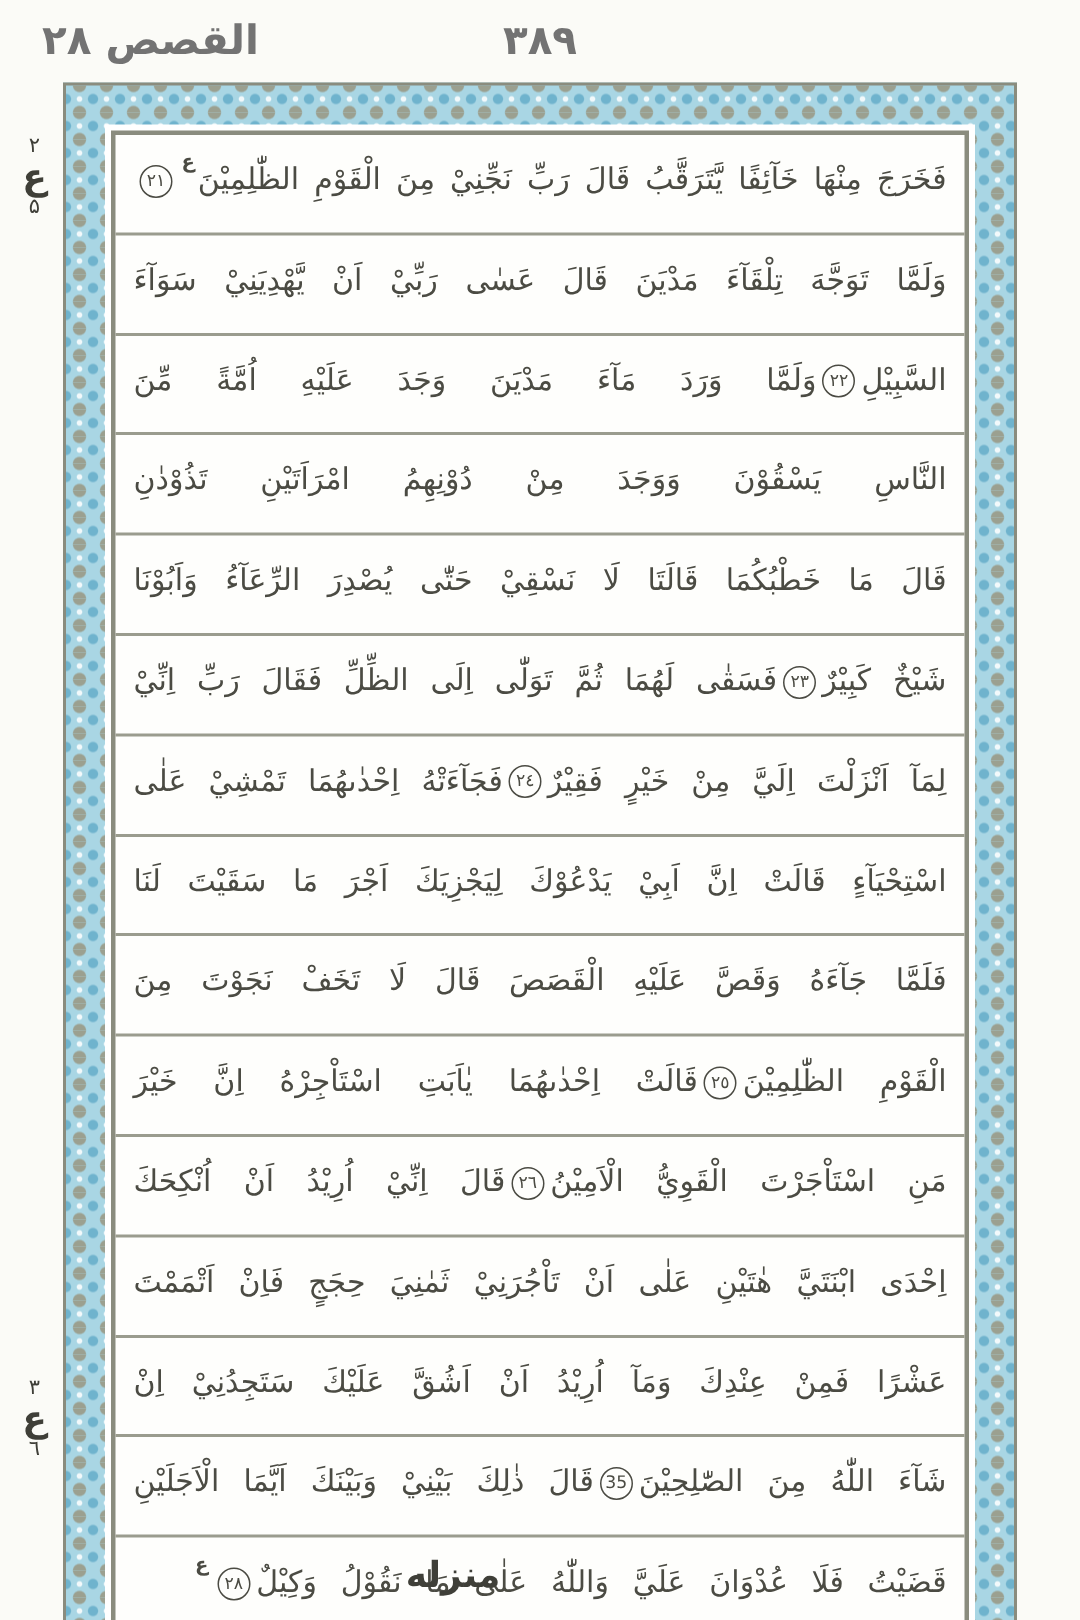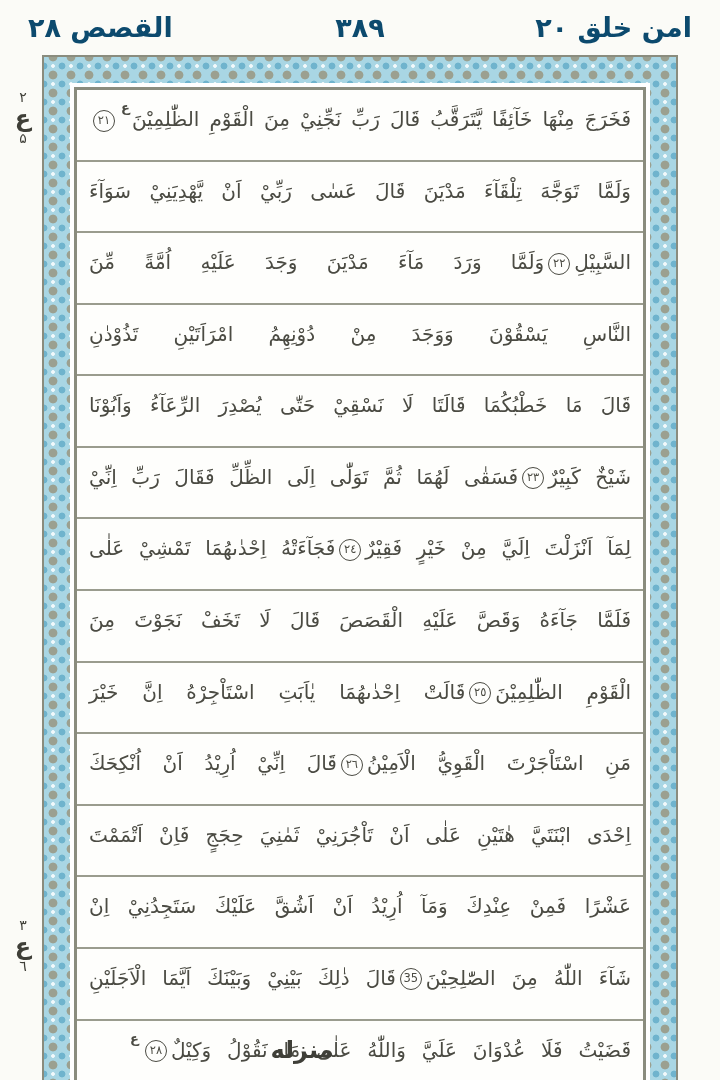--- a/index.html
+++ b/index.html
@@ -4,21 +4,21 @@
 <style>
   html,body{margin:0;padding:0;}
   body{
     width:720px;height:1080px;position:relative;overflow:hidden;
     background:#fbfbf7;
     font-family:"DejaVu Sans",sans-serif;
     color:#44443c;
   }
   
   .header{position:absolute;top:10px;left:0;width:720px;height:42px;}
-  .hdr{position:absolute;font-size:27px;font-weight:600;white-space:nowrap;color:#0c4a6e;}
+  .hdr{position:absolute;font-size:27px;font-weight:600;white-space:nowrap;color:#737373;}
   .hdr-right{right:28px;top:2px;}
   .hdr-center{left:50%;transform:translateX(-50%);top:2px;}
   .hdr-left{left:28px;top:2px;}
   
   .mmark{position:absolute;left:10px;width:26px;display:flex;flex-direction:column;align-items:center;color:#3f3f38;}
   .mmark .num{font-size:14px;line-height:15px;}
   .mmark .ain{font-size:24px;line-height:26px;font-weight:600;}
   .mmark-top{top:90px;}
   .mmark-bottom{top:918px;}
   
@@ -66,21 +66,20 @@
     position:absolute;top:1036px;left:0;width:604px;
     text-align:center;font-size:24px;font-weight:600;color:#3f3f38;
   }
 </style>
 </head>
 <body>
 
 <div class="page">
 
   <div class="header">
-    <div class="hdr hdr-right">امن خلق ٢٠</div>
     <div class="hdr hdr-center">٣٨٩</div>
     <div class="hdr hdr-left">القصص ٢٨</div>
   </div>
 
   <div class="mmark mmark-top">
     <span class="num">٢</span>
     <span class="ain">ع</span>
     <span class="num">۵</span>
   </div>
 
@@ -93,20 +92,21 @@
   <div class="frame">
     <div class="gap">
       <div class="inner" id="textArea">
           <div class="line"><span class="seg">فَخَرَجَ مِنْهَا خَآئِفًا يَّتَرَقَّبُ قَالَ رَبِّ نَجِّنِيْ مِنَ الْقَوْمِ الظّٰلِمِيْنَ</span><span class="ruku">ع</span><span class="ayah">٢١</span></div>
           <div class="line"><span class="seg">وَلَمَّا تَوَجَّهَ تِلْقَآءَ مَدْيَنَ قَالَ عَسٰى رَبِّيْ اَنْ يَّهْدِيَنِيْ سَوَآءَ</span></div>
           <div class="line"><span class="seg">السَّبِيْلِ</span><span class="ayah">٢٢</span><span class="seg">وَلَمَّا وَرَدَ مَآءَ مَدْيَنَ وَجَدَ عَلَيْهِ اُمَّةً مِّنَ</span></div>
           <div class="line"><span class="seg">النَّاسِ يَسْقُوْنَ وَوَجَدَ مِنْ دُوْنِهِمُ امْرَاَتَيْنِ تَذُوْدٰنِ</span></div>
           <div class="line"><span class="seg">قَالَ مَا خَطْبُكُمَا قَالَتَا لَا نَسْقِيْ حَتّٰى يُصْدِرَ الرِّعَآءُ وَاَبُوْنَا</span></div>
           <div class="line"><span class="seg">شَيْخٌ كَبِيْرٌ</span><span class="ayah">٢٣</span><span class="seg">فَسَقٰى لَهُمَا ثُمَّ تَوَلّٰى اِلَى الظِّلِّ فَقَالَ رَبِّ اِنِّيْ</span></div>
           <div class="line"><span class="seg">لِمَآ اَنْزَلْتَ اِلَيَّ مِنْ خَيْرٍ فَقِيْرٌ</span><span class="ayah">٢٤</span><span class="seg">فَجَآءَتْهُ اِحْدٰىهُمَا تَمْشِيْ عَلٰى</span></div>
+          <div class="line"><span class="seg">اسْتِحْيَآءٍ قَالَتْ اِنَّ اَبِيْ يَدْعُوْكَ لِيَجْزِيَكَ اَجْرَ مَا سَقَيْتَ لَنَا</span></div>
           <div class="line"><span class="seg">فَلَمَّا جَآءَهُ وَقَصَّ عَلَيْهِ الْقَصَصَ قَالَ لَا تَخَفْ نَجَوْتَ مِنَ</span></div>
           <div class="line"><span class="seg">الْقَوْمِ الظّٰلِمِيْنَ</span><span class="ayah">٢٥</span><span class="seg">قَالَتْ اِحْدٰىهُمَا يٰاَبَتِ اسْتَاْجِرْهُ اِنَّ خَيْرَ</span></div>
           <div class="line"><span class="seg">مَنِ اسْتَاْجَرْتَ الْقَوِيُّ الْاَمِيْنُ</span><span class="ayah">٢٦</span><span class="seg">قَالَ اِنِّيْ اُرِيْدُ اَنْ اُنْكِحَكَ</span></div>
           <div class="line"><span class="seg">اِحْدَى ابْنَتَيَّ هٰتَيْنِ عَلٰى اَنْ تَاْجُرَنِيْ ثَمٰنِيَ حِجَجٍ فَاِنْ اَتْمَمْتَ</span></div>
           <div class="line"><span class="seg">عَشْرًا فَمِنْ عِنْدِكَ وَمَآ اُرِيْدُ اَنْ اَشُقَّ عَلَيْكَ سَتَجِدُنِيْ اِنْ</span></div>
           <div class="line"><span class="seg">شَآءَ اللّٰهُ مِنَ الصّٰلِحِيْنَ</span><span class="ayah">35</span><span class="seg">قَالَ ذٰلِكَ بَيْنِيْ وَبَيْنَكَ اَيَّمَا الْاَجَلَيْنِ</span></div>
           <div class="line"><span class="seg">قَضَيْتُ فَلَا عُدْوَانَ عَلَيَّ وَاللّٰهُ عَلٰى مَا نَقُوْلُ وَكِيْلٌ</span><span class="ayah">٢٨</span><span class="ruku">ع</span></div>
         </div>
     </div>
   </div>

